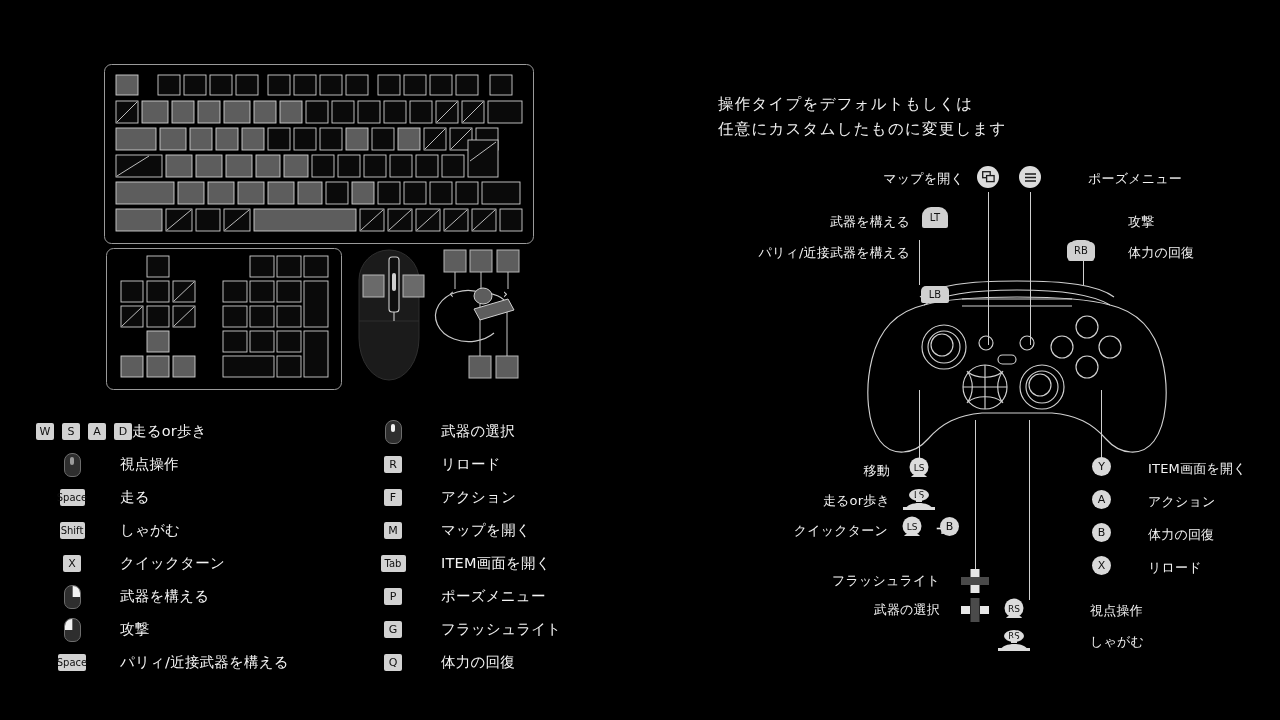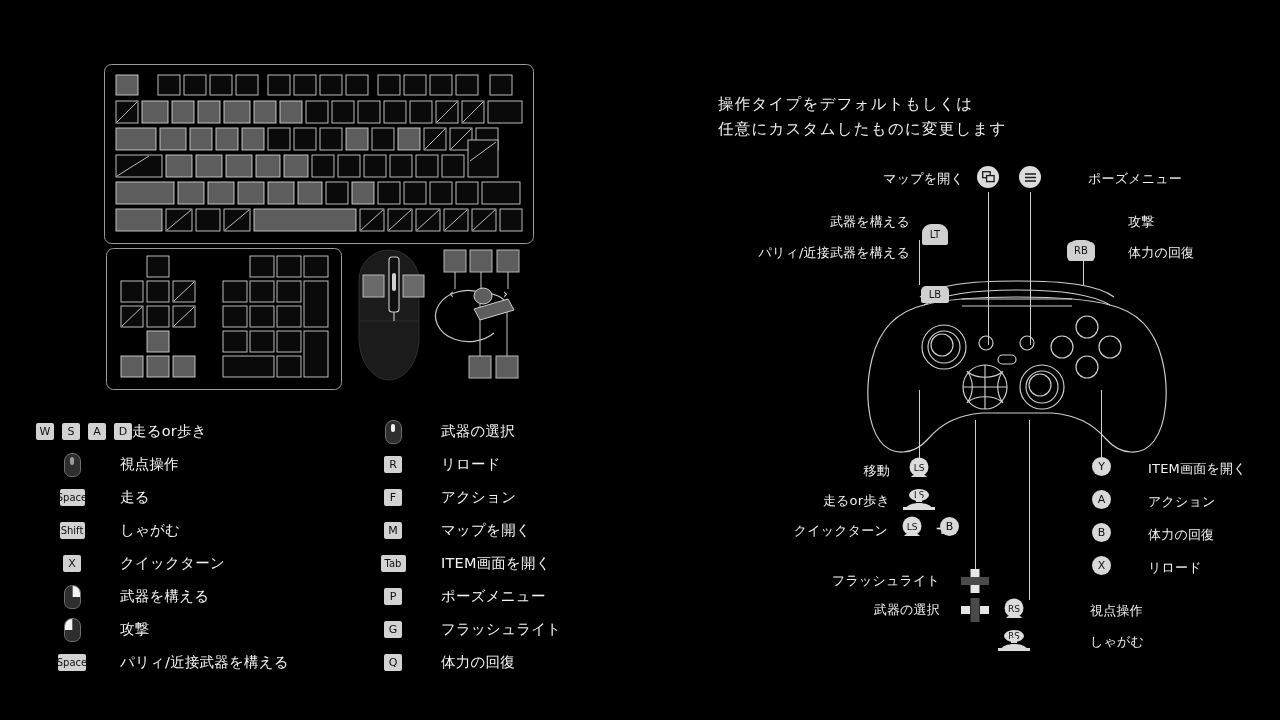--- a/index.html
+++ b/index.html
@@ -562,21 +562,21 @@
         <line x1="1" y1="2" x2="12" y2="2"></line>
         <line x1="1" y1="5.5" x2="12" y2="5.5"></line>
         <line x1="1" y1="9" x2="12" y2="9"></line>
       </g>
     </svg>
   </div>
 
   <div class="padlabel r" style="left:866px;top:170px;width:98px;">マップを開く</div>
   <div class="padlabel" style="left:1088px;top:170px;">ポーズメニュー</div>
 
-  <div class="trigger" style="left:922px;top:207px;margin-top:17px;">LT</div>
+  <div class="trigger" style="left:922px;top:207px;">LT</div>
   <div class="padlabel r" style="left:770px;top:213px;width:140px;">武器を構える</div>
 
   <div class="bumper" style="left:921px;top:242px;margin-top:44px;">LB</div>
   <div class="padlabel r" style="left:700px;top:244px;width:210px;">パリィ/近接武器を構える</div>
 
   <div class="trigger" style="left:1068px;top:207px;margin-top:33px;">RT</div>
   <div class="padlabel" style="left:1128px;top:213px;">攻撃</div>
 
   <div class="bumper" style="left:1067px;top:242px;">RB</div>
   <div class="padlabel" style="left:1128px;top:244px;">体力の回復</div>

